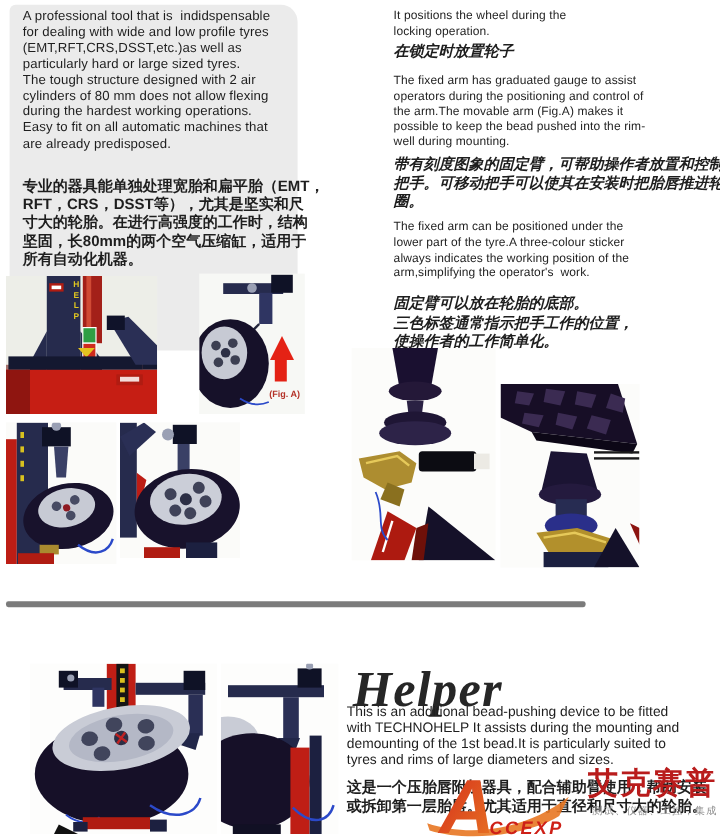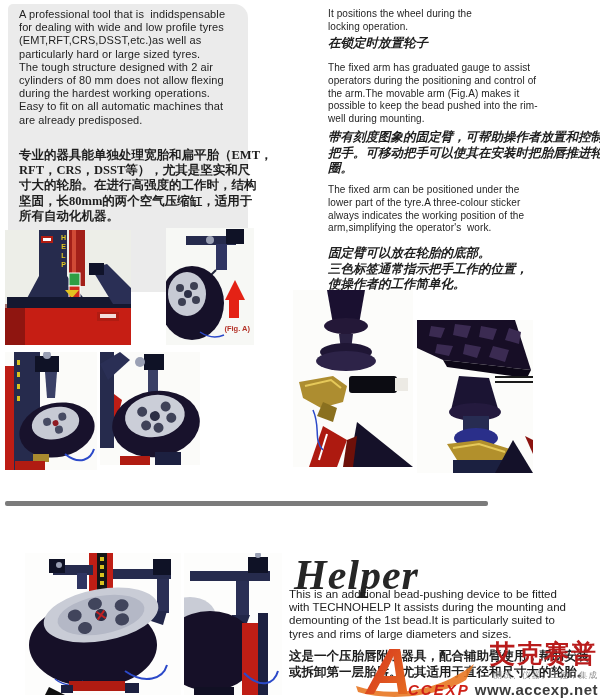--- a/index.html
+++ b/index.html
@@ -3,21 +3,21 @@
 <meta charset="utf-8">
 <style>
   html,body{margin:0;padding:0;background:#ffffff;}
   .page{position:relative;width:600px;height:698px;background:#ffffff;overflow:hidden;
         font-family:"Liberation Sans","DejaVu Sans",sans-serif;color:#1e1e1e;}
   .abs{position:absolute;}
   .pre{white-space:pre;}
   .gray-box{left:8px;top:4px;width:240px;height:288px;background:#ebebeb;
             border-radius:5px 14px 5px 5px;}
   .intro-en{left:19px;top:8px;font-size:11px;line-height:13.2px;letter-spacing:.1px;}
-  .intro-zh{left:19px;top:148px;font-size:12.5px;line-height:15.2px;font-weight:700;font-family:Liberation Serif, serif;}
+  .intro-zh{left:19px;top:148px;font-size:12.5px;line-height:15.2px;font-weight:700;}
   .col-en{font-size:10px;line-height:12.8px;letter-spacing:.1px;}
   .col-zh{font-size:12.5px;line-height:15.5px;font-weight:700;font-style:italic;}
   .p1en{left:328px;top:8px;}  .p1zh{left:328px;top:36px;}
   .p2en{left:328px;top:62px;} .p2zh{left:328px;top:130px;}
   .p3en{left:328px;top:184px;}.p3zh{left:328px;top:246px;}
   .photo{position:absolute;overflow:hidden;}
   .photo svg{display:block;}
   .help-vert{left:55px;top:4px;writing-mode:vertical-rl;text-orientation:upright;
              color:#e0c71f;font-size:7px;font-weight:700;letter-spacing:2px;}
   .figa{right:4px;bottom:12px;color:#b43228;font-size:7.5px;font-weight:700;}
@@ -284,16 +284,15 @@
           <stop offset="0" stop-color="#d42a1d"></stop>
           <stop offset="1" stop-color="#e87722"></stop>
         </linearGradient>
       </defs>
       <path d="M4,46 C40,58 86,52 122,24 L114,40 C88,56 38,62 6,52 Z" fill="#e87722" opacity="0.9"></path>
       <text x="14" y="54" font-family="Liberation Sans, sans-serif" font-style="italic" font-weight="bold" font-size="64" fill="url(#wg)">A</text>
       <text x="56" y="55" font-family="Liberation Sans, sans-serif" font-style="italic" font-weight="bold" font-size="15" letter-spacing="2" fill="#ce2017">CCEXP</text>
     </svg>
     <div class="wm-cn">艾克赛普</div>
     <div class="wm-tag">测试、仪器、工控，集成</div>
-    <div class="wm-url">www.accexp.net</div>
   </div>
 
 </div>
 
 </body></html>

